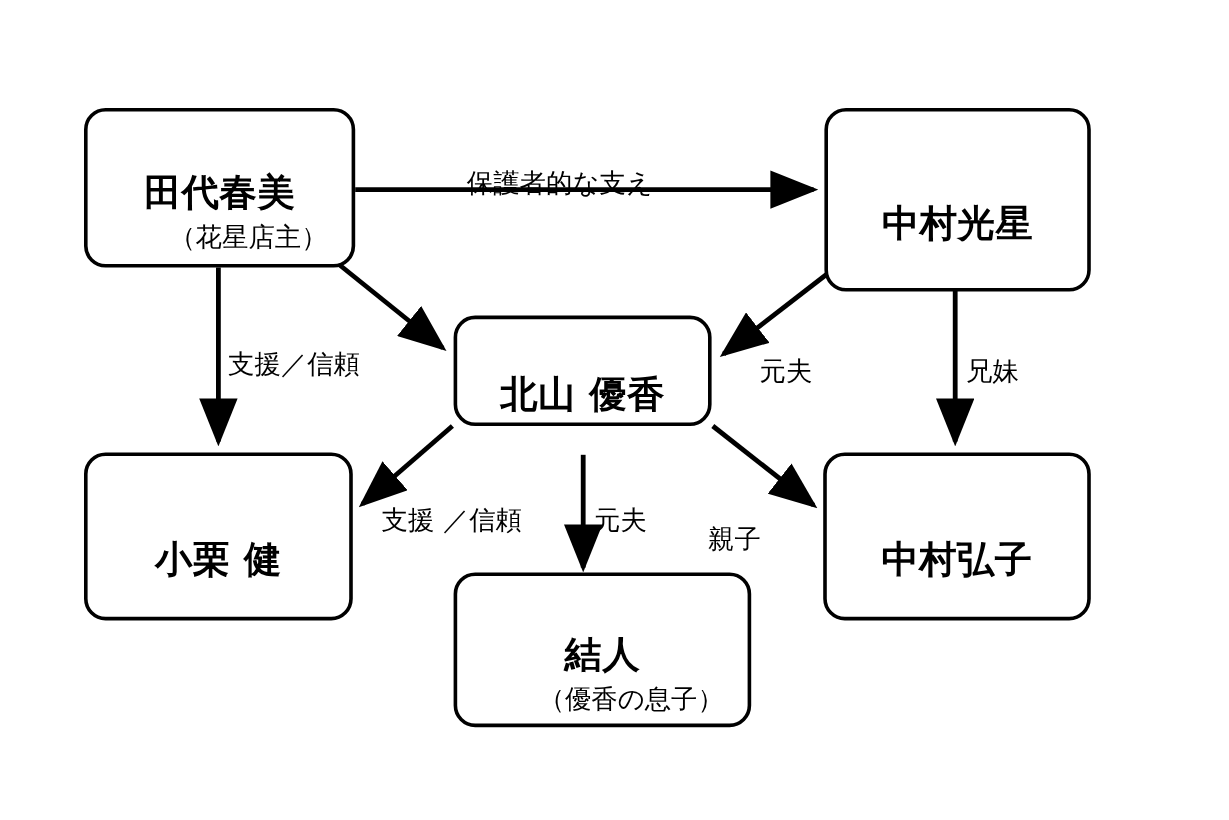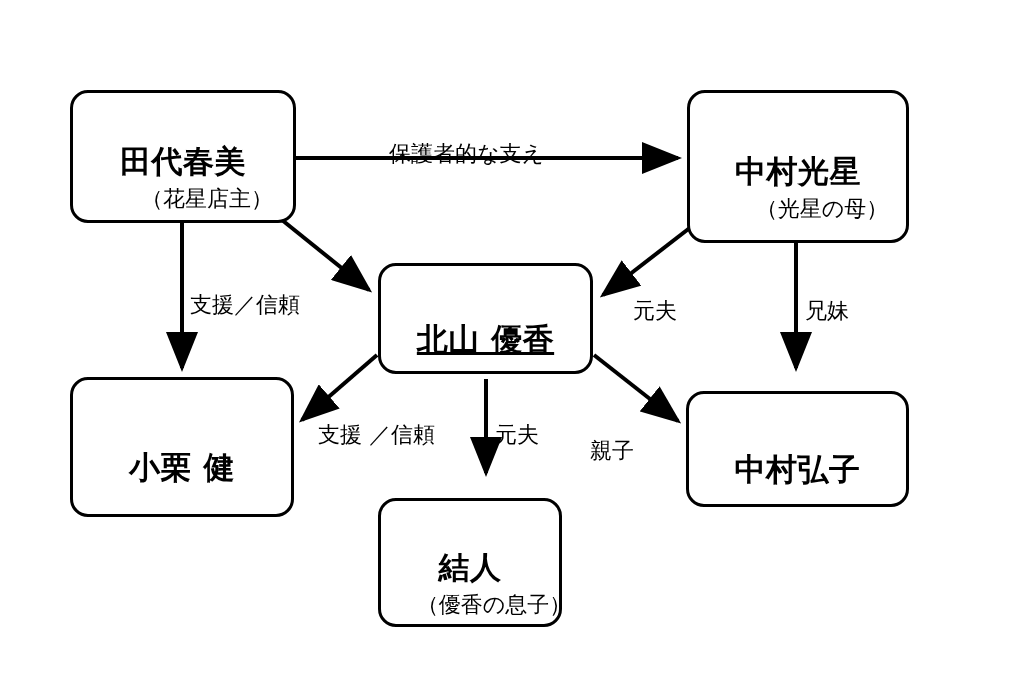--- a/index.html
+++ b/index.html
@@ -51,24 +51,24 @@
   .node-sub {
     font-size: 22px;
     font-weight: 400;
     margin-top: 6px;
     white-space: nowrap;
     margin-left: 48px;
   }
   
   #node-tashiro   { left: 70px;  top: 90px;  width: 226px; height: 133px; }
   #node-nakamura-kosei { left: 687px; top: 90px;  width: 222px; height: 153px; }
-  #node-kitayama  { left: 378px; top: 263px; width: 215px; height: 111px; text-decoration: underline; }
+  #node-kitayama  { left: 378px; top: 263px; width: 215px; height: 92px; }
   #node-oguri     { left: 70px;  top: 377px; width: 224px; height: 140px; }
-  #node-nakamura-hiroko { left: 686px; top: 391px; width: 223px; height: 116px; }
-  #node-yuito     { left: 378px; top: 498px; width: 184px; height: 129px; }
+  #node-nakamura-hiroko { left: 686px; top: 377px; width: 223px; height: 140px; }
+  #node-yuito     { left: 378px; top: 477px; width: 248px; height: 129px; }
 
   .edge-label {
     position: absolute;
     font-size: 22px;
     font-weight: 400;
     white-space: nowrap;
     background: transparent;
     line-height: 1;
     margin-top: 12px;
   }
@@ -109,21 +109,20 @@
     <line x1="594" y1="355" x2="678" y2="421" stroke="#000000" stroke-width="4" marker-end="url(#arrowhead)"></line>
   </svg>
 
   <div class="node" id="node-tashiro">
     <div class="node-title">田代春美</div>
     <div class="node-sub">（花星店主）</div>
   </div>
 
   <div class="node" id="node-nakamura-kosei">
     <div class="node-title">中村光星</div>
-    <div class="node-sub">（光星の母）</div>
   </div>
 
   <div class="node" id="node-kitayama">
     <div class="node-title">北山 優香</div>
   </div>
 
   <div class="node" id="node-oguri">
     <div class="node-title">小栗 健</div>
   </div>
 

